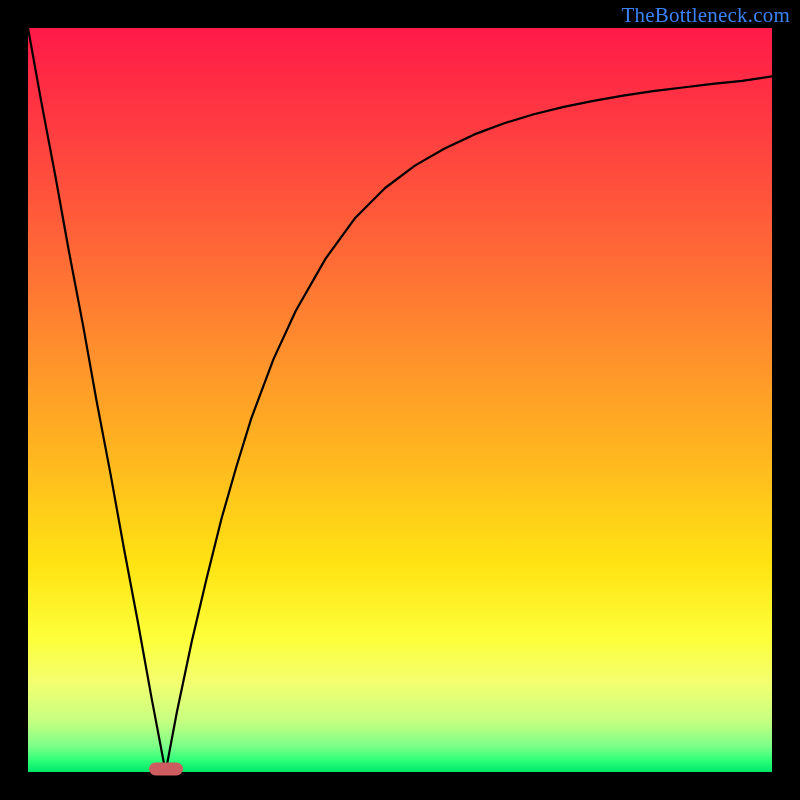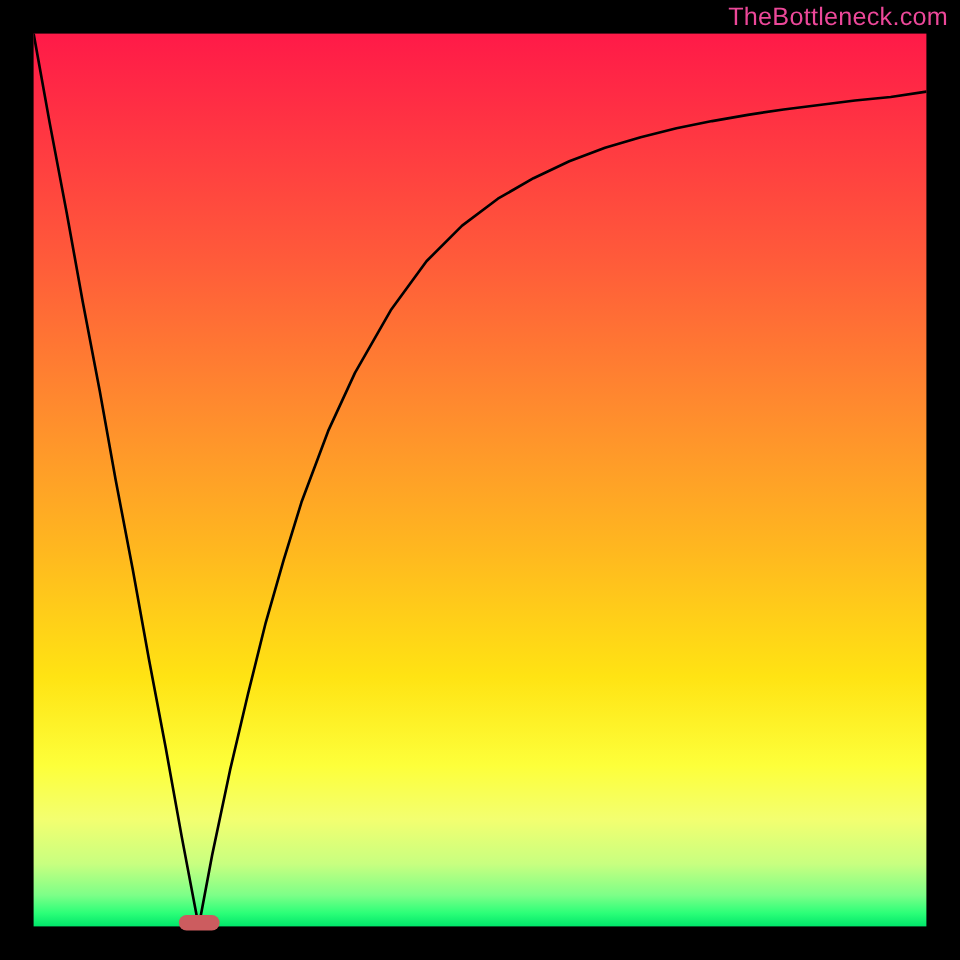--- a/index.html
+++ b/index.html
@@ -53,25 +53,26 @@
     width: 34px;
     height: 13px;
     border-radius: 7px;
     background: #cc5c5f;
     transform: translate(-50%, -50%);
   }
   .watermark {
     position: absolute;
     top: 3px;
     right: 10px;
-    color: #ec4899;
+    color: #3b82f6;
     font-size: 21px;
     font-weight: 500;
     letter-spacing: 0.2px;
     user-select: none;
+    font-family: Liberation Serif, serif;
   }
 </style>
 </head>
 <body>
 
 <div class="frame">
   <div class="plot-area">
     <svg class="curve-svg" viewBox="0 0 744 744" preserveAspectRatio="none">
       <path d="M 0.0 0.0 L 13.4 74.4 L 27.5 148.8 L 40.9 223.2 L 55.1 297.6 L 68.4 372.0 L 82.6 446.4 L 96.0 520.8 L 110.1 595.2 L 123.5 669.6 L 137.6 744.0 L 137.6 744.0 L 148.8 684.5 L 163.7 613.8 L 178.6 550.6 L 193.4 491.0 L 208.3 439.0 L 223.2 390.6 L 245.5 331.1 L 267.8 282.7 L 297.6 230.6 L 327.4 189.7 L 357.1 160.0 L 386.9 137.6 L 416.6 120.5 L 446.4 106.4 L 476.2 95.2 L 505.9 86.3 L 535.7 78.9 L 565.4 72.9 L 595.2 67.7 L 625.0 63.2 L 654.7 59.5 L 684.5 55.8 L 714.2 52.8 L 744.0 48.4 " fill="none" stroke="#000" stroke-width="2.2" stroke-linecap="round" stroke-linejoin="round"></path>
     </svg>

